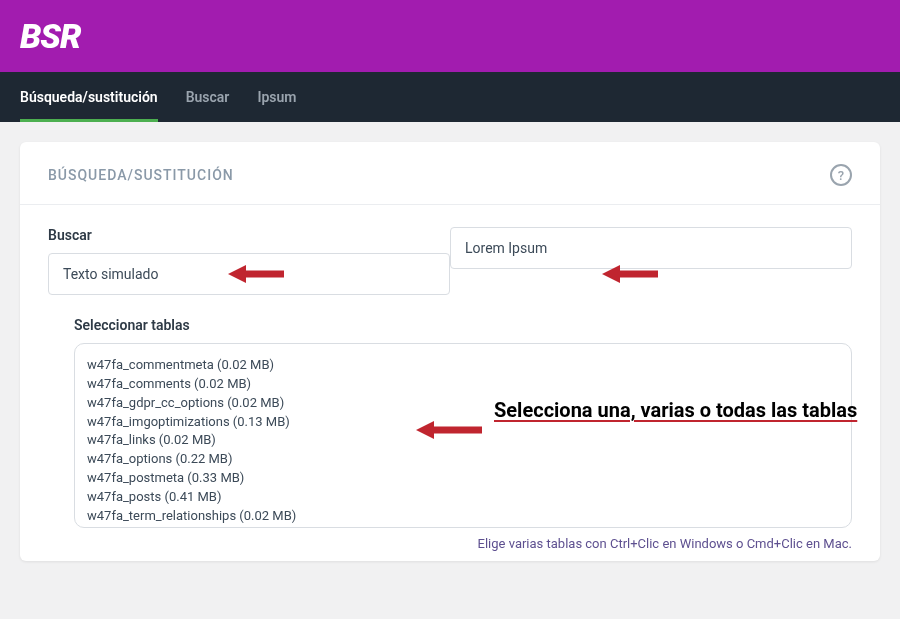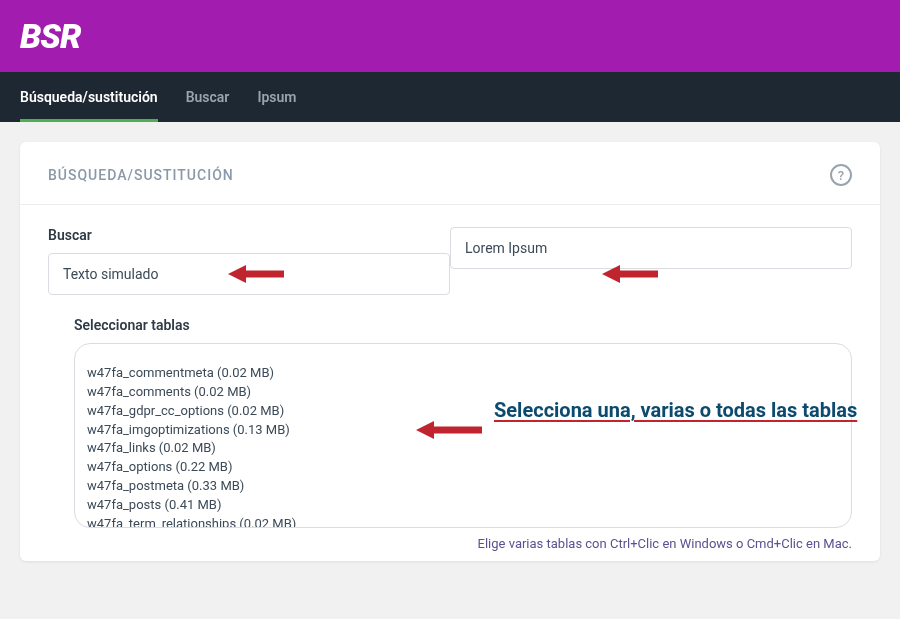--- a/index.html
+++ b/index.html
@@ -111,24 +111,24 @@
       border: 1px solid #d9dde2;
       border-radius: 4px;
       padding: 12px 14px;
       font-size: 14px;
       color: #3c4a58;
       font-family: inherit;
     }
     .tables-box {
       width: 100%;
       border: 1px solid #d9dde2;
-      border-radius: 16px;
+      border-radius: 10px;
       height: 185px;
       overflow-y: scroll;
-      padding: 20px 12px;
+      padding: 12px 12px;
       position: relative;
     }
     .table-opt {
       font-size: 13px;
       color: #3c4a58;
       line-height: 1.45;
       cursor: pointer;
       padding: 0;
     }
     .hint {
@@ -138,21 +138,21 @@
       text-align: right;
     }
     
     .arrow {
       position: absolute;
       pointer-events: none;
     }
     .arrow svg { display: block; }
     .anno-text {
       position: absolute;
-      color: #0c4a6e;
+      color: #000000;
       font-weight: 700;
       font-size: 20px;
       line-height: 1.35;
       text-decoration: underline;
       text-decoration-color: #c0252f;
       text-underline-offset: 3px;
       pointer-events: none;
     }
     .tables-scroll::-webkit-scrollbar { width: 10px; }
     .tables-scroll::-webkit-scrollbar-thumb { background: #c3c8ce; border-radius: 5px; }

